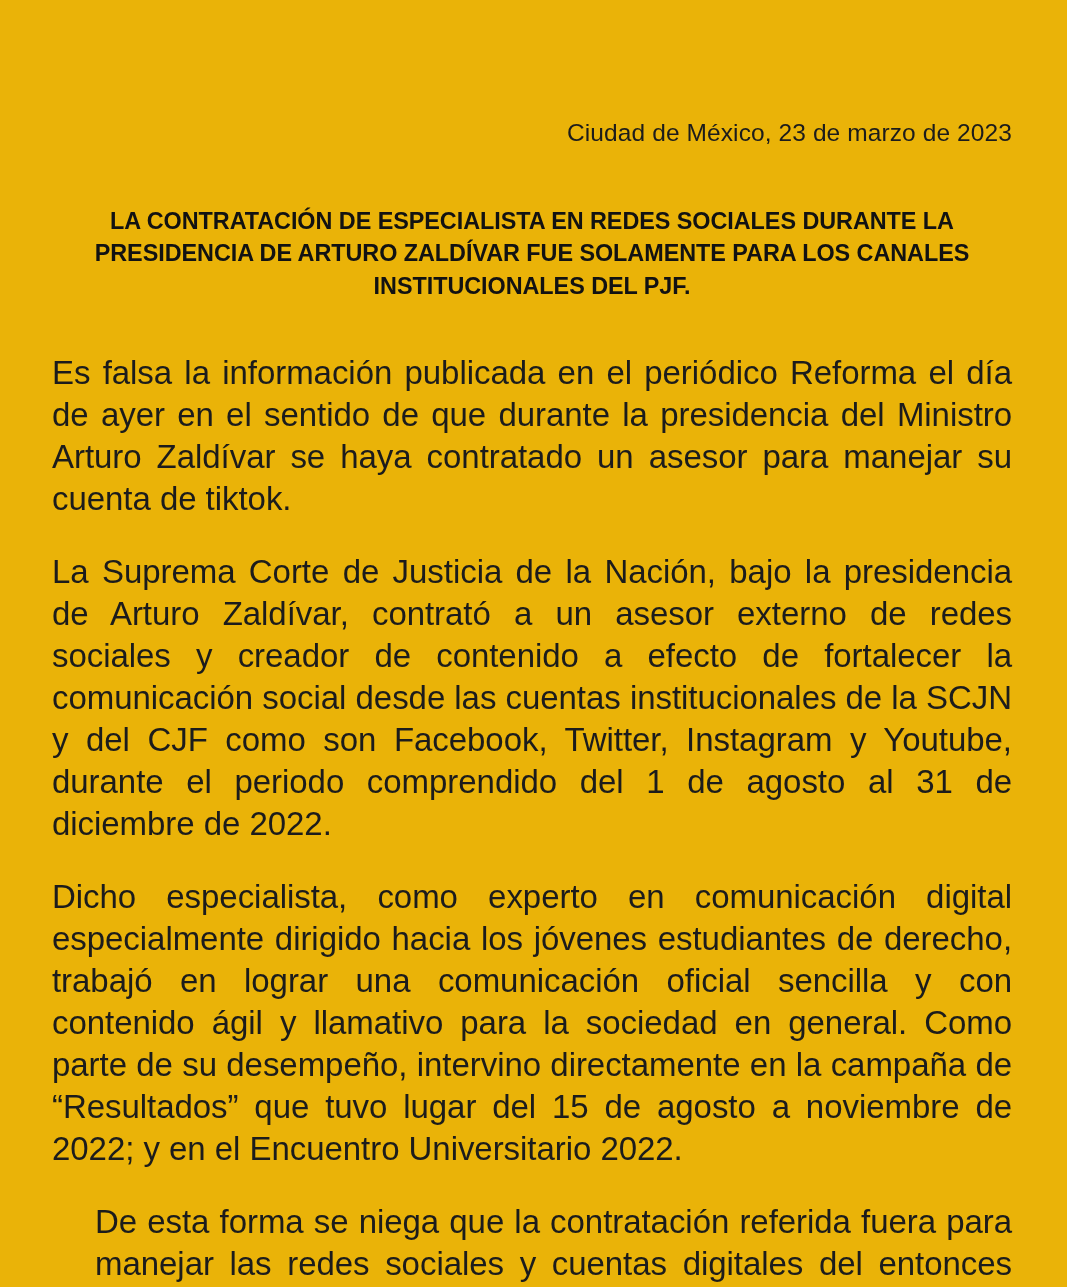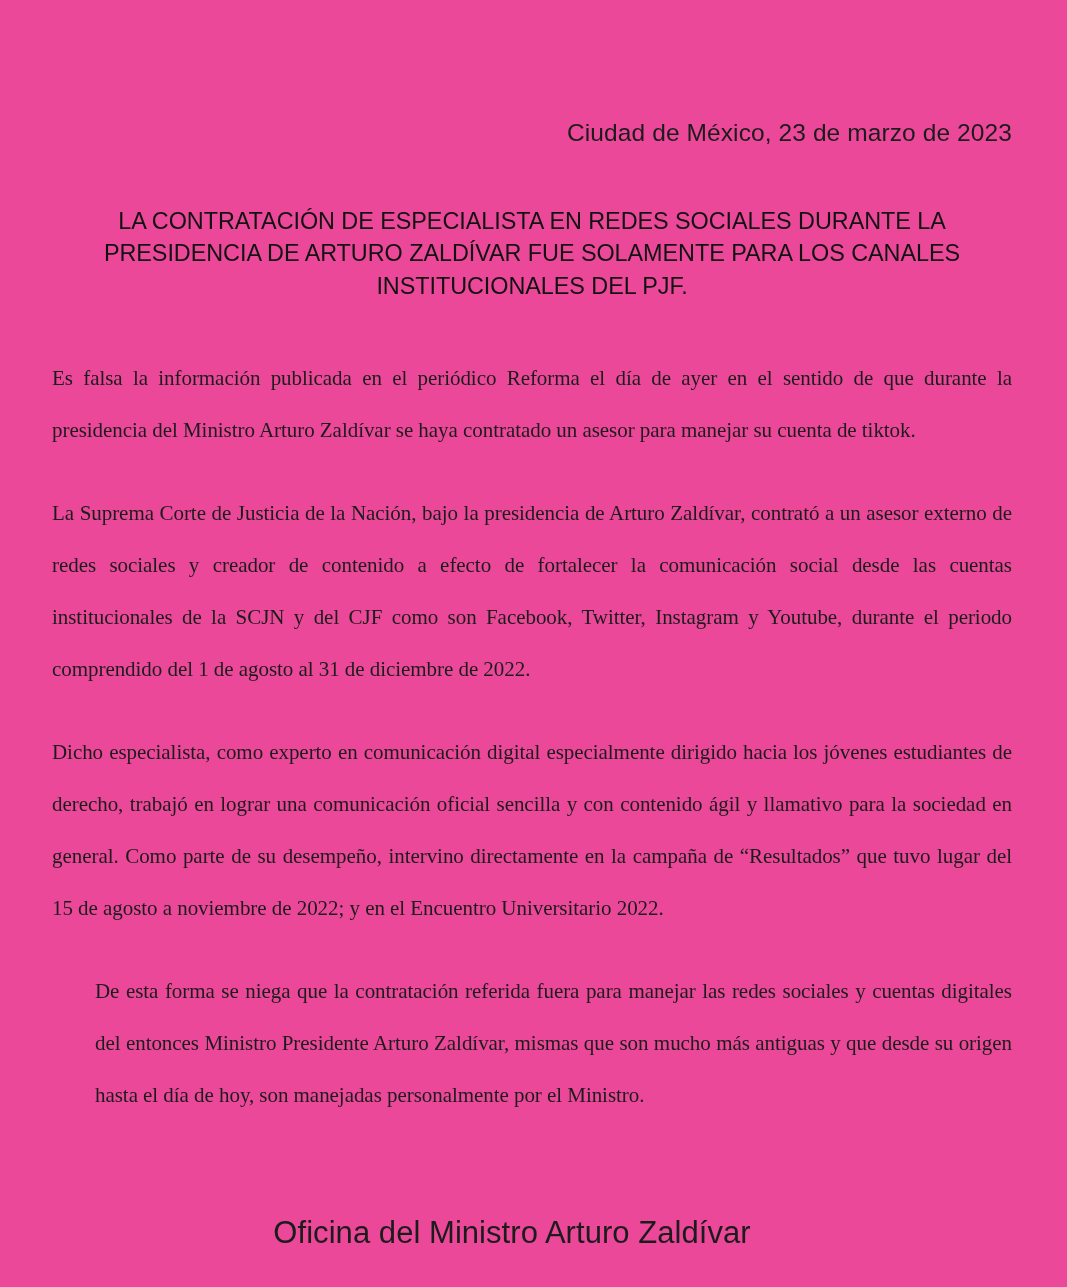--- a/index.html
+++ b/index.html
@@ -13,21 +13,21 @@
     height: 1287px;
     font-family: "Liberation Sans", sans-serif;
     color: #1a1a1a;
     -webkit-font-smoothing: antialiased;
   }
   .page {
     position: relative;
     width: 1067px;
     height: 1287px;
     box-sizing: border-box;
-    background: #ec4899;
+    background: #eab308;
     overflow: hidden;
   }
   .content {
     position: absolute;
     left: 52px;
     top: 0;
     width: 960px;
   }
   .dateline {
     margin-top: 118px;
@@ -35,38 +35,37 @@
     font-size: 24.5px;
     line-height: 1.25;
     letter-spacing: 0.1px;
     color: #1c1c1c;
   }
   .doc-title {
     margin-top: 56px;
     margin-left: 26px;
     margin-right: 26px;
     text-align: center;
-    font-weight: normal;
+    font-weight: bold;
     font-size: 23.4px;
     line-height: 32.6px;
     letter-spacing: -0.05px;
     color: #121212;
   }
   .body-block {
     margin-top: 50px;
   }
   .para {
     text-align: justify;
     text-justify: inter-word;
-    font-size: 21px;
-    line-height: 52px;
+    font-size: 33px;
+    line-height: 42px;
     letter-spacing: -0.05px;
     color: #1c1c1c;
     margin: 0 0 31px 0;
-    font-family: Liberation Serif, serif;
   }
   .para:last-child {
     margin-bottom: 0;
     margin-left: 43px;
   }
   .signature {
     margin-top: 92px;
     text-align: center;
     font-size: 31px;
     line-height: 1.3;

